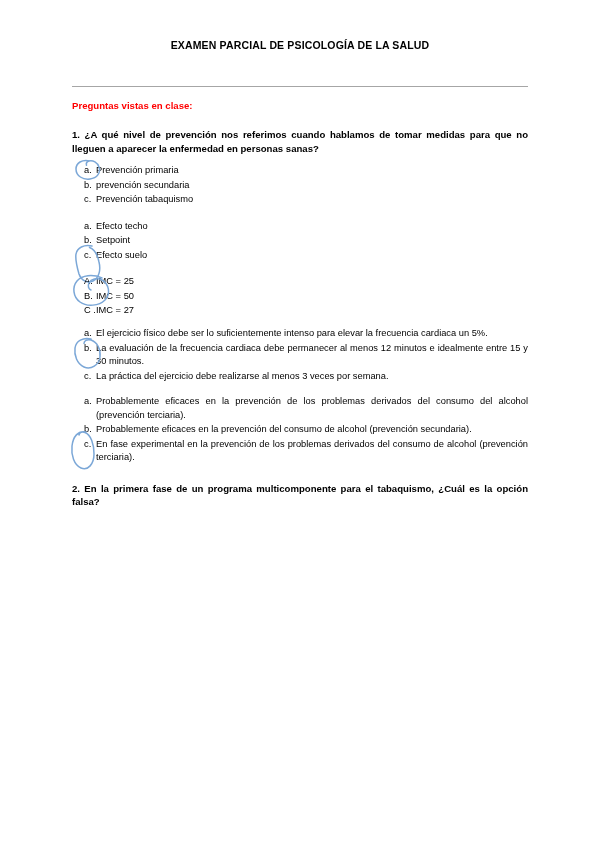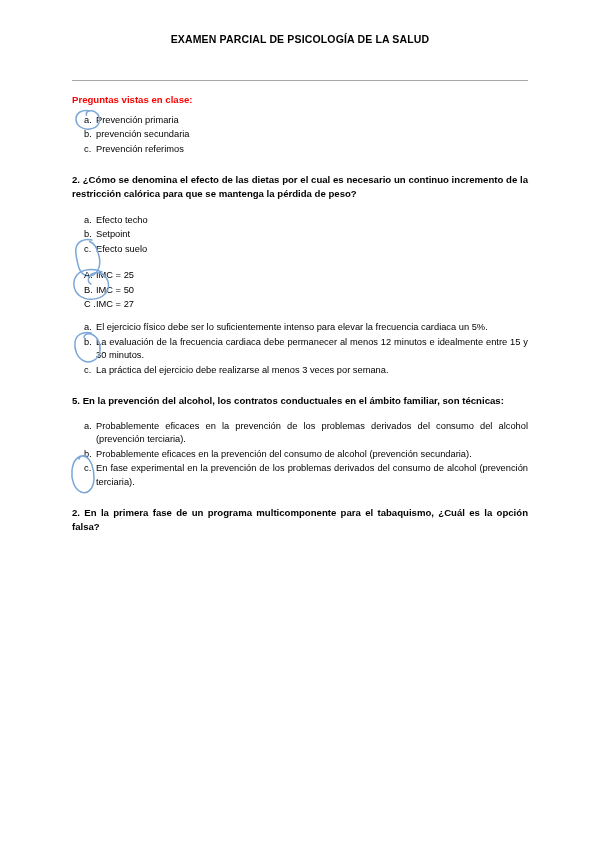--- a/index.html
+++ b/index.html
@@ -27,21 +27,21 @@
     left: 72px;
     top: 0;
     width: 456px;
   }
 
   .doc-title {
     text-align: center;
     font-size: 10.5px;
     font-weight: bold;
     letter-spacing: 0.15px;
-    margin: 4px;
+    margin: 10px;
     padding-top: 29px;
   }
 
   .rule {
     margin-top: 35px;
     height: 0;
     border: 0;
     border-top: 1px solid #a6a6a6;
     width: 100%;
   }
@@ -120,43 +120,43 @@
 <div class="page">
   <div class="content">
 
     <div class="doc-title">EXAMEN PARCIAL DE PSICOLOGÍA DE  LA SALUD</div>
 
     <hr class="rule">
 
     <div class="section-label">Preguntas vistas en clase:</div>
 
     <div class="q1">
+      <div class="question">1. ¿A qué nivel de prevención nos referimos cuando hablamos de tomar medidas para que no lleguen a aparecer la enfermedad en personas sanas?</div>
       <ul class="options">
         <li class="option">
           <span class="marker">a.</span>
           <span class="otext">Prevención primaria</span>
           <span class="annot" style="left:2px; top:-7px;">
             <svg width="30" height="26" viewBox="0 0 30 26">
               <path d="M16 4 C8 2 2 6 2 12 C2 19 9 23 16 22 C23 21 27 16 25 10 C23.5 5.5 19 3 15 4 C13 4.6 12 6.5 12.5 8.2"></path>
             </svg>
           </span>
         </li>
         <li class="option">
           <span class="marker">b.</span>
           <span class="otext">prevención secundaria</span>
         </li>
         <li class="option">
           <span class="marker">c.</span>
-          <span class="otext">Prevención referimos</span>
+          <span class="otext">Prevención tabaquismo</span>
         </li>
       </ul>
     </div>
 
     <div class="q2">
-      <div class="question">2. ¿Cómo se denomina el efecto de las dietas por el cual es necesario un continuo incremento de la restricción calórica para que se mantenga la pérdida de peso?</div>
       <ul class="options">
         <li class="option">
           <span class="marker">a.</span>
           <span class="otext">Efecto techo</span>
         </li>
         <li class="option">
           <span class="marker">b.</span>
           <span class="otext">Setpoint</span>
         </li>
         <li class="option">
@@ -209,21 +209,20 @@
           </span>
         </li>
         <li class="option justify">
           <span class="marker">c.</span>
           <span class="otext">La práctica del ejercicio debe realizarse al menos 3 veces por semana.</span>
         </li>
       </ul>
     </div>
 
     <div class="q5">
-      <div class="question">5. En la prevención del alcohol, los contratos conductuales en el ámbito familiar, son técnicas:</div>
       <ul class="options">
         <li class="option justify">
           <span class="marker">a.</span>
           <span class="otext">Probablemente eficaces en la prevención de los problemas derivados del consumo del alcohol (prevención terciaria).</span>
         </li>
         <li class="option justify">
           <span class="marker">b.</span>
           <span class="otext">Probablemente eficaces en la prevención del consumo de alcohol (prevención secundaria).</span>
         </li>
         <li class="option justify">

